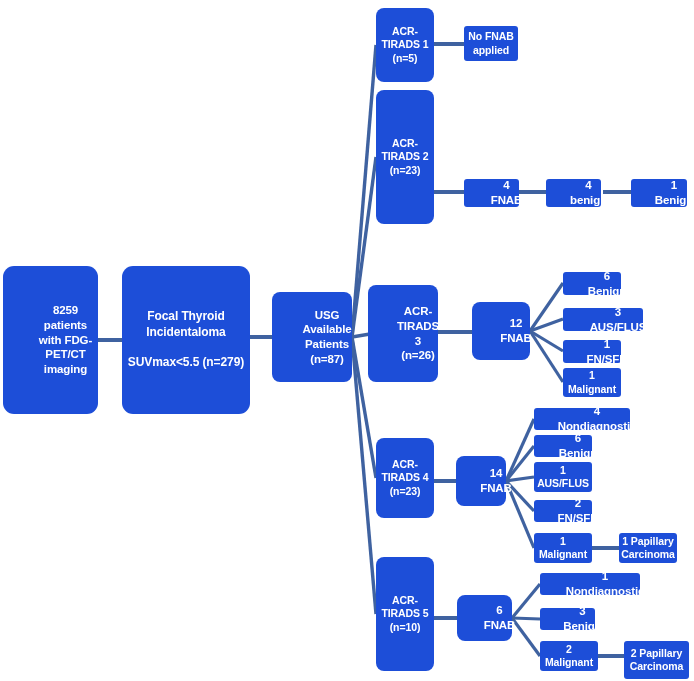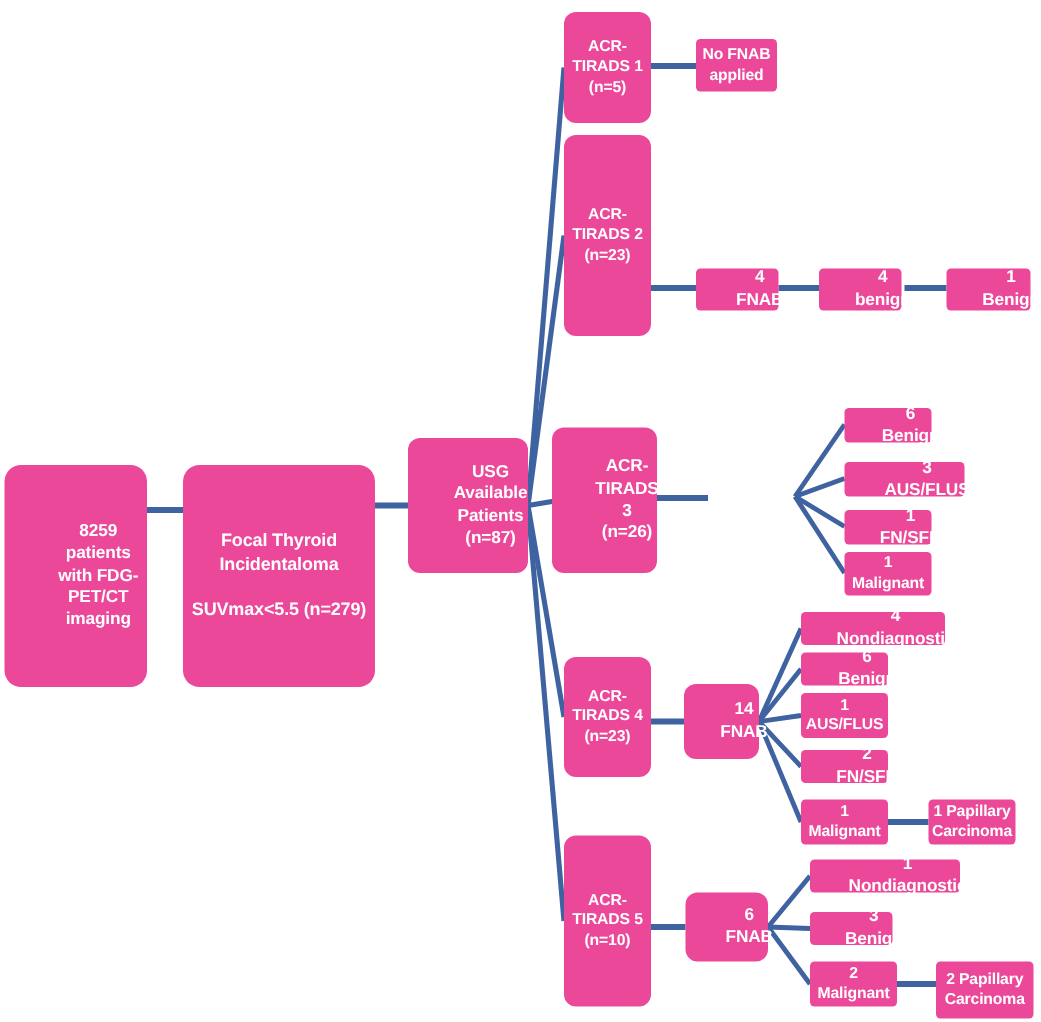--- a/index.html
+++ b/index.html
@@ -20,34 +20,34 @@
     position: absolute;
     left: 0;
     top: 0;
     width: 694px;
     height: 681px;
     pointer-events: none;
   }
   .node {
     position: absolute;
     box-sizing: border-box;
-    background: #ec4899;
+    background: #1d4ed8;
     color: #ffffff;
     display: flex;
     align-items: center;
     justify-content: center;
     text-align: center;
     font-weight: bold;
     line-height: 1.28;
     letter-spacing: -0.1px;
     padding: 1px 3px;
     white-space: pre-line;
     z-index: 2;
   }
-  .node.round-lg { border-radius: 11px; margin-top: 44px; }
+  .node.round-lg { border-radius: 11px; }
   .node.round-md { border-radius: 8px; }
   .node.round-sm { border-radius: 3px; }
   .fs-12 { font-size: 12px; }
   .fs-11 { font-size: 11.5px; padding-left: 33px; }
   .fs-10 { font-size: 10.5px; }
 </style>
 </head>
 <body>
 
 <div id="canvas">
@@ -124,20 +124,21 @@
 
   <div class="node round-md fs-10" style="left:376px; top:90px; width:58px; height:134px;">ACR-
 TIRADS 2
 (n=23)</div>
   <div class="node round-sm fs-11" style="left:464px; top:179px; width:55px; height:28px;">4 FNAB</div>
   <div class="node round-sm fs-11" style="left:546px; top:179px; width:55px; height:28px;">4 benign</div>
   <div class="node round-sm fs-11" style="left:631px; top:179px; width:56px; height:28px;">1 Benign</div>
 
   <div class="node round-md fs-11" style="left:368px; top:285px; width:70px; height:97px;">ACR-TIRADS
 3 (n=26)</div>
+  <div class="node round-md fs-11" style="left:472px; top:302px; width:58px; height:58px;">12 FNAB</div>
   <div class="node round-sm fs-11" style="left:563px; top:272px; width:58px; height:23px;">6 Benign</div>
   <div class="node round-sm fs-11" style="left:563px; top:308px; width:80px; height:23px;">3 AUS/FLUS</div>
   <div class="node round-sm fs-11" style="left:563px; top:340px; width:58px; height:23px;">1 FN/SFN</div>
   <div class="node round-sm fs-10" style="left:563px; top:368px; width:58px; height:29px;">1
 Malignant</div>
 
   <div class="node round-md fs-10" style="left:376px; top:438px; width:58px; height:80px;">ACR-
 TIRADS 4
 (n=23)</div>
   <div class="node round-md fs-11" style="left:456px; top:456px; width:50px; height:50px;">14 FNAB</div>

